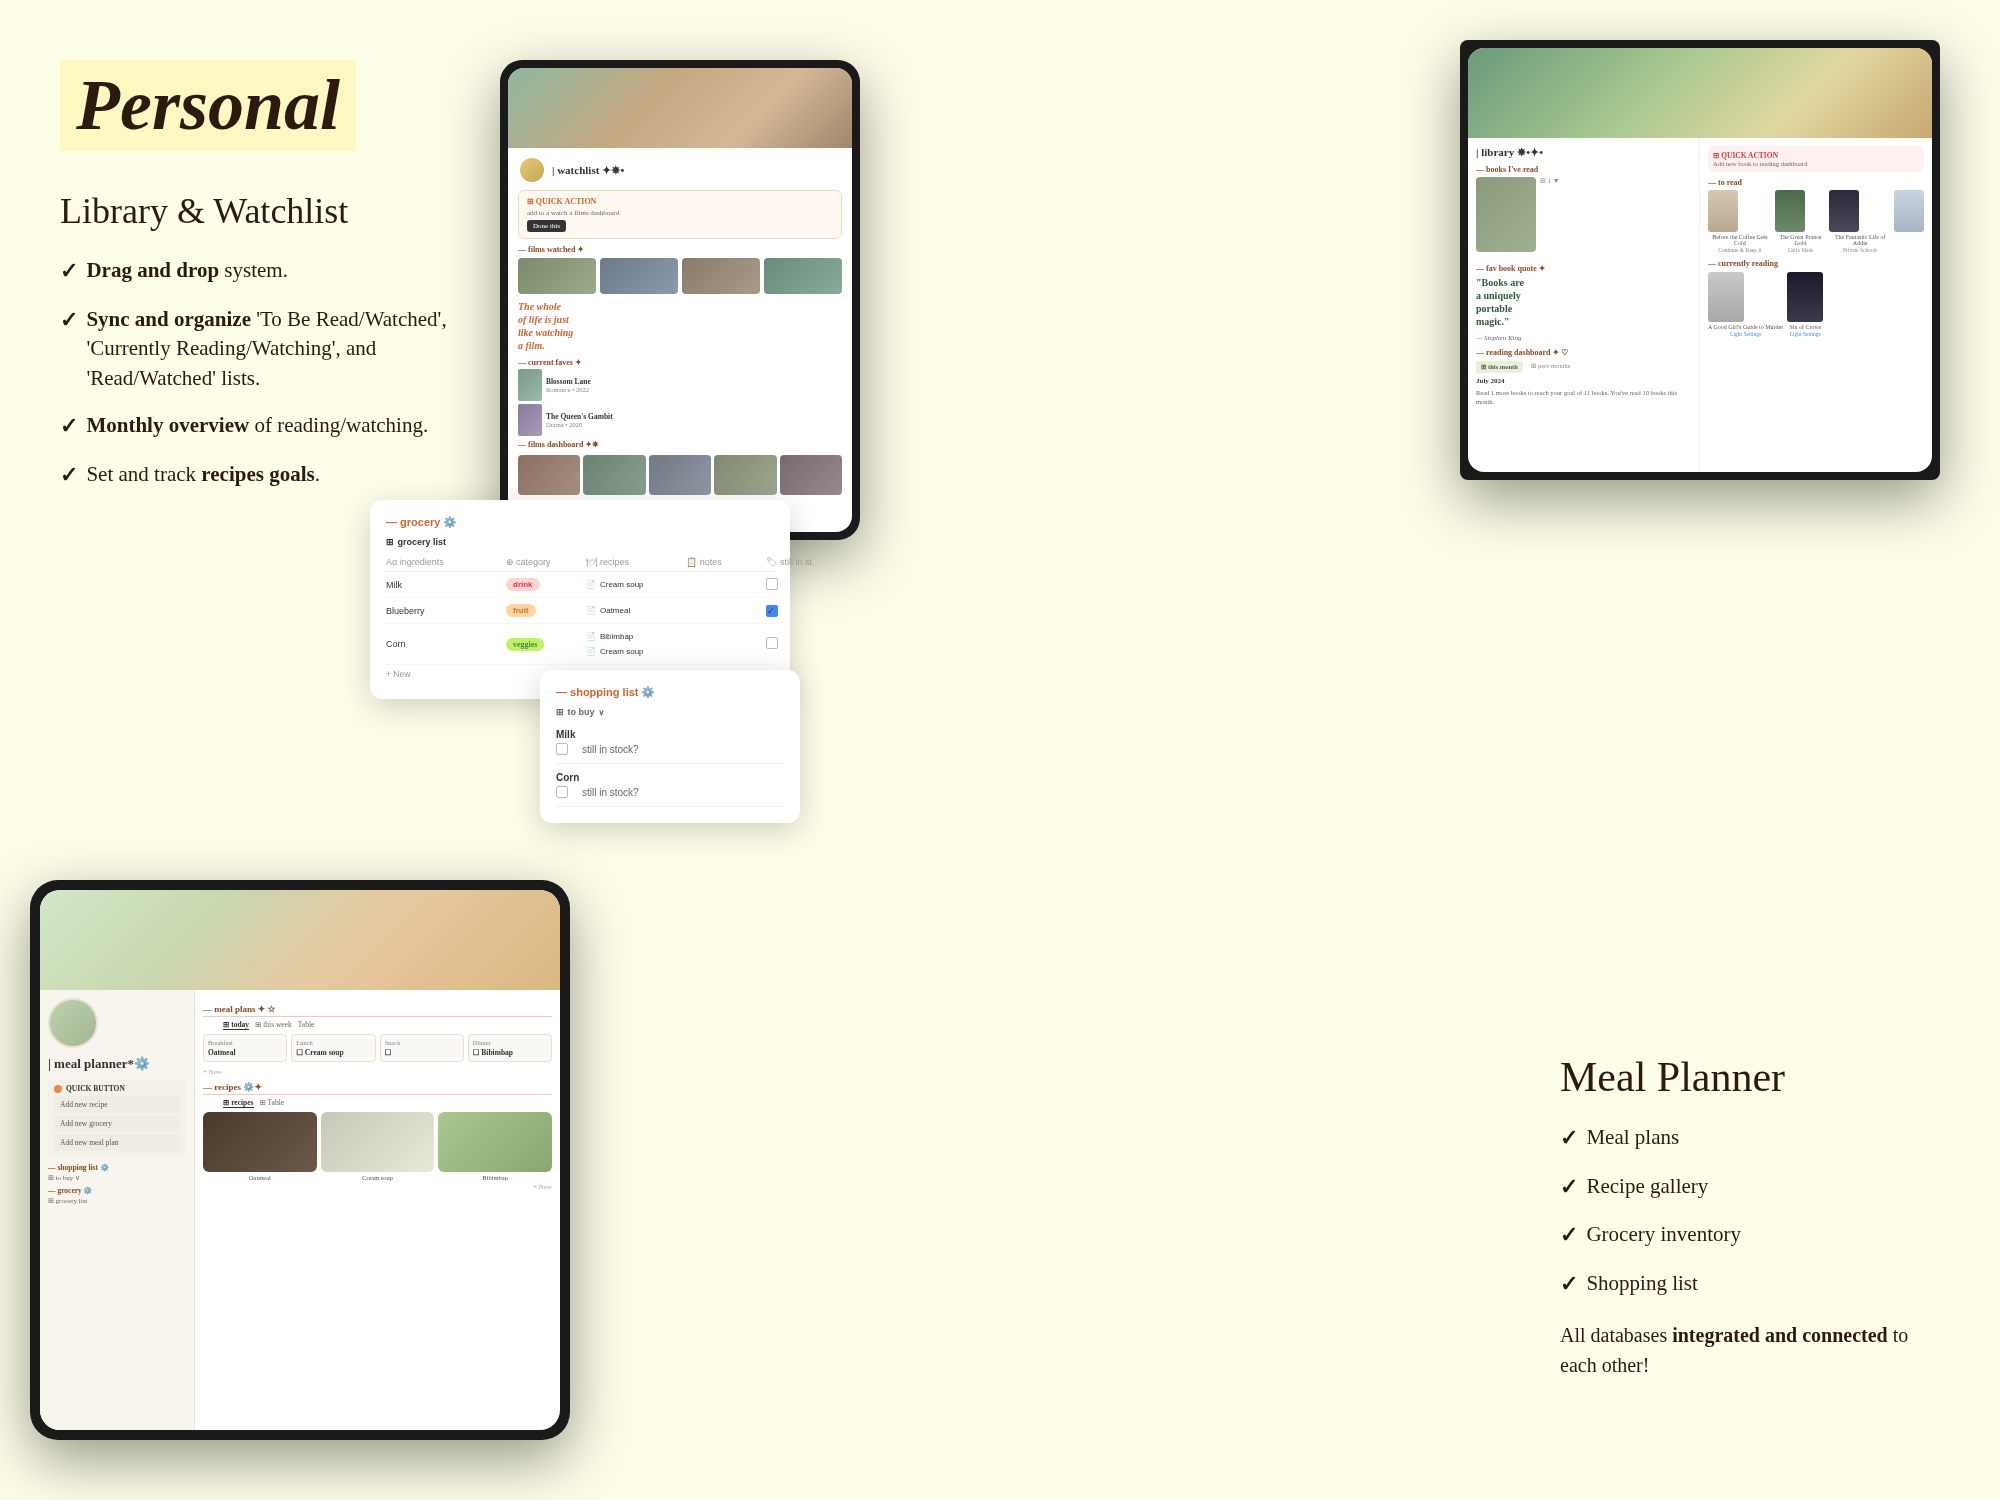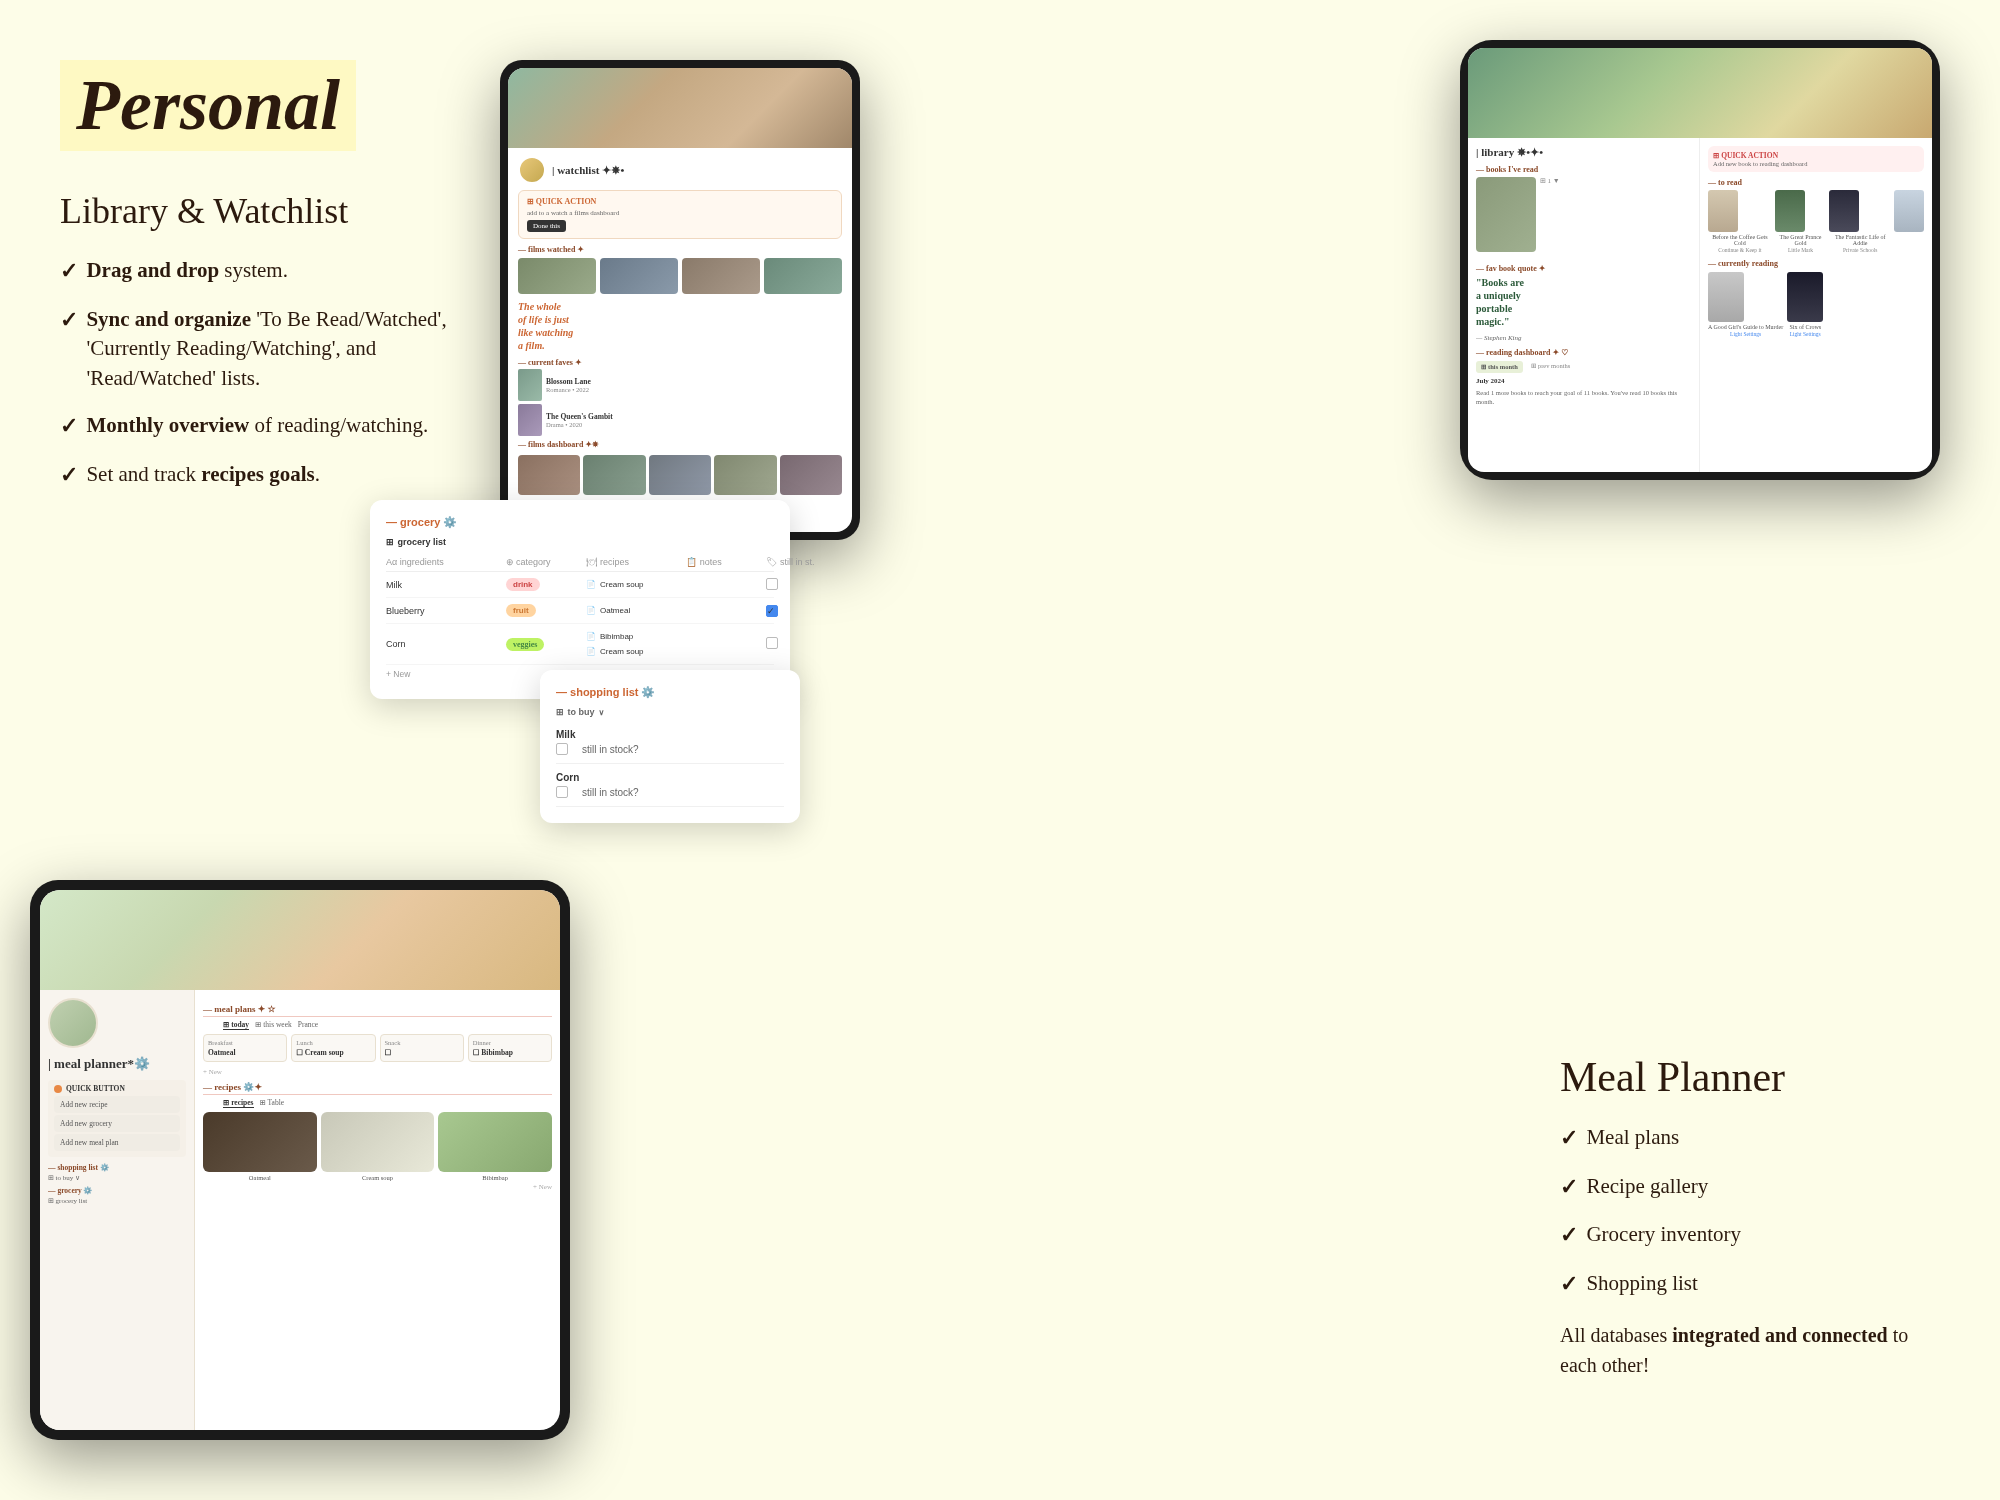--- a/index.html
+++ b/index.html
@@ -93,21 +93,21 @@
     .tablet-watchlist .tablet-screen {
       border-radius: 16px;
     }
 
     
     .tablet-library {
       top: 40px;
       right: 60px;
       width: 480px;
       height: 440px;
-      border-radius: 32px;
+      border-radius: 8px;
       padding: 8px;
     }
     .tablet-library .tablet-screen {
       border-radius: 16px;
     }
 
     
     .tablet-meal {
       bottom: 60px;
       left: 30px;
@@ -798,21 +798,21 @@
         <div style="font-size:7px;color:#666;margin-bottom:4px;">⊞ to buy ∨</div>
         <div style="font-size:7.5px;font-weight:bold;color:#8b4a2a;margin-bottom:2px;">— grocery ⚙️</div>
         <div style="font-size:7px;color:#666;">⊞ grocery list</div>
       </div>
 
       <div class="meal-main">
         <div class="meal-section-title">— meal plans ✦ ☆</div>
         <div class="meal-tabs">
           <span class="meal-tab-active">⊞ today</span>
           <span>⊞ this week</span>
-          <span>Prance</span>
+          <span>Table</span>
         </div>
         <div class="meal-plan-row">
           <div class="meal-plan-cell">
             <div class="meal-plan-cell-title">Breakfast</div>
             <div class="meal-plan-cell-value">Oatmeal</div>
           </div>
           <div class="meal-plan-cell">
             <div class="meal-plan-cell-title">Lunch</div>
             <div class="meal-plan-cell-value">☐ Cream soup</div>
           </div>

